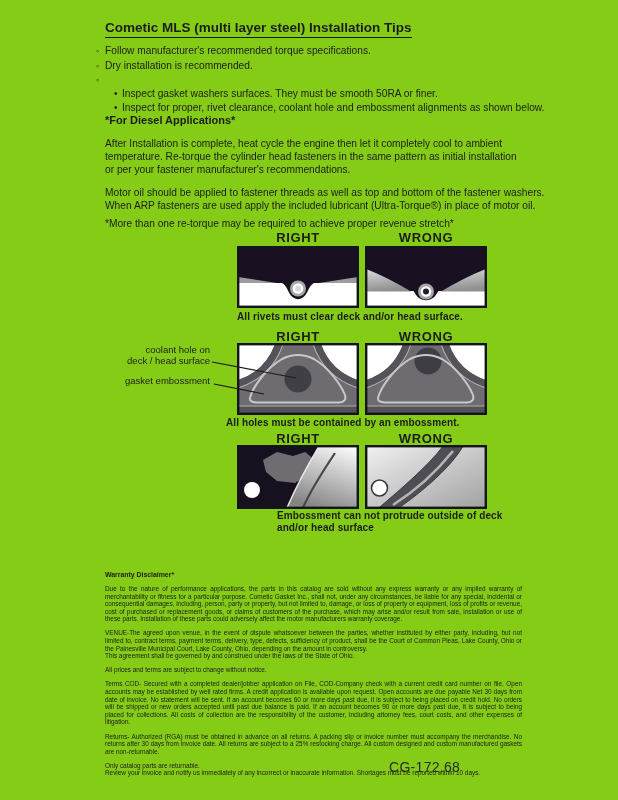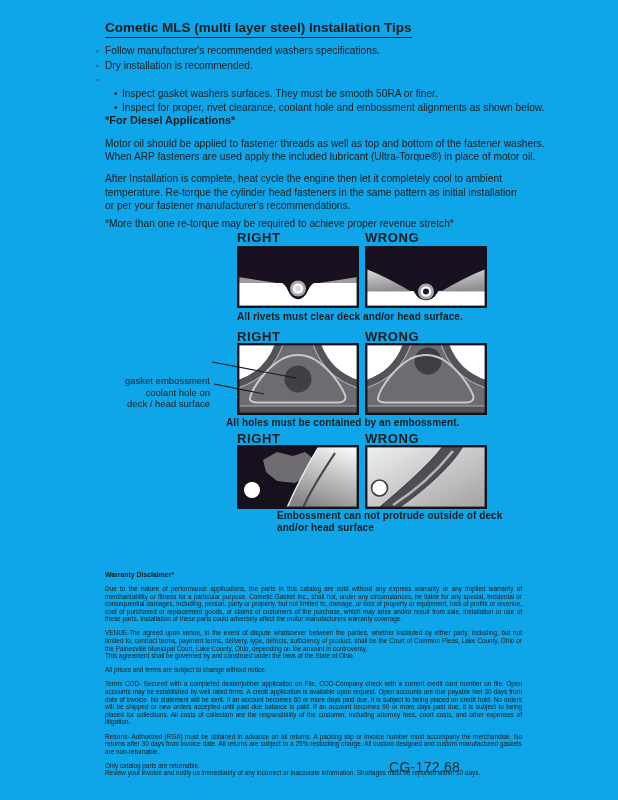--- a/index.html
+++ b/index.html
@@ -1,36 +1,36 @@
 <!DOCTYPE html>
 <html><head>
 <meta charset="utf-8">
 <style>
   html,body{margin:0;padding:0;background:#ffffff;}
   .page{
-    position:relative;width:618px;height:800px;background:#0ea5e9;overflow:hidden;
+    position:relative;width:618px;height:800px;background:#84cc16;overflow:hidden;
     font-family:"Liberation Sans","DejaVu Sans",sans-serif;color:#1c1c1c;
   }
   
   #title{position:absolute;left:105px;top:20px;margin:0;font-size:13.5px;font-weight:700;}
   #title span{display:inline-block;border-bottom:1.6px solid #161616;padding-bottom:2px;}
   
   #bullets{position:absolute;left:96px;top:44px;width:478px;font-size:10.2px;line-height:13.8px;}
   .b{display:flex;align-items:baseline;}
   .b .mk{width:9px;flex:0 0 9px;font-size:9px;}
   .b.l2{padding-left:18px;}
   .b.l2 .mk{width:8px;flex:0 0 8px;font-size:10px;}
   
   #diesel{position:absolute;left:105px;top:114px;width:445px;}
   #diesel h2{margin:0 0 11px 0;font-size:11px;font-weight:700;}
   #diesel p{margin:0 0 9px 0;font-size:10.2px;line-height:13.2px;white-space:pre-line;}
   #diesel p.note{margin-top:-4px;}
   
   #diagrams{position:absolute;left:0;top:226px;width:618px;height:334px;}
-  .dlabel{position:absolute;width:122px;text-align:left;font-size:13px;font-weight:700;letter-spacing:0.6px;}
+  .dlabel{position:absolute;width:122px;text-align:center;font-size:13px;font-weight:700;letter-spacing:0.6px;}
   .panel{position:absolute;width:122px;display:block;}
   .caption{position:absolute;font-size:10px;font-weight:700;letter-spacing:0.1px;white-space:pre-line;line-height:12px;}
   .ann{position:absolute;left:58px;width:152px;text-align:right;font-size:9.5px;line-height:10.8px;white-space:pre-line;}
   #leader-lines{position:absolute;left:0;top:0;width:618px;height:334px;pointer-events:none;}
   
   #warranty{position:absolute;left:105px;top:571px;width:417px;}
   #warranty h3{margin:0 0 7px 0;font-size:6.9px;font-weight:700;}
   #warranty p{margin:0 0 6.5px 0;font-size:6.4px;line-height:7.6px;text-align:justify;white-space:pre-line;}
   
   #partnum{position:absolute;left:389px;top:759px;font-size:14px;letter-spacing:0.3px;color:#2a2a2a;}
@@ -38,46 +38,46 @@
 </head>
 <body>
 
 <div class="page">
 
   <h1 id="title"><span>Cometic MLS (multi layer steel) Installation Tips</span></h1>
 
   <div id="bullets">
     <div class="b l1">
         <span class="mk">◦</span>
-        <span>Follow manufacturer's recommended washers specifications.</span>
+        <span>Follow manufacturer's recommended torque specifications.</span>
       </div>
     <div class="b l1">
         <span class="mk">◦</span>
         <span>Dry installation is recommended.</span>
       </div>
     <div class="b l1">
         <span class="mk">◦</span>
       </div>
     <div class="b l2">
         <span class="mk">•</span>
         <span>Inspect gasket washers surfaces.  They must be smooth 50RA or finer.</span>
       </div>
     <div class="b l2">
         <span class="mk">•</span>
         <span>Inspect for proper, rivet clearance, coolant hole and embossment alignments as shown below.</span>
       </div>
   </div>
 
   <div id="diesel">
     <h2>*For Diesel Applications*</h2>
-    <p>Motor oil should be applied to fastener threads as well as top and bottom of the fastener washers.
-When ARP fasteners are used apply the included lubricant (Ultra-Torque®) in place of motor oil.</p>
     <p>After Installation is complete, heat cycle the engine then let it completely cool to ambient
 temperature. Re-torque the cylinder head fasteners in the same pattern as initial installation
 or per your fastener manufacturer's recommendations.</p>
+    <p>Motor oil should be applied to fastener threads as well as top and bottom of the fastener washers.
+When ARP fasteners are used apply the included lubricant (Ultra-Torque®) in place of motor oil.</p>
     <p class="note">*More than one re-torque may be required to achieve proper revenue stretch*</p>
   </div>
 
   <div id="diagrams">
 
     <div class="dlabel" style="left:237px;top:4px;">RIGHT</div>
     <div class="dlabel" style="left:365px;top:4px;">WRONG</div>
 
     <svg class="panel" style="left:237px;top:20px;height:62px;" viewBox="0 0 122 62">
       <rect x="1.2" y="1.2" width="119.6" height="59.6" fill="#191022"></rect>
@@ -111,21 +111,21 @@
         <circle cx="61" cy="45.5" r="3" fill="#241a30"></circle>
       </g>
       <rect x="1.2" y="1.2" width="119.6" height="59.6" fill="none" stroke="#14141c" stroke-width="2.4"></rect>
     </svg>
 
     <div class="caption" style="left:237px;top:85px;">All rivets must clear deck and/or head surface.</div>
 
     <div class="dlabel" style="left:237px;top:103px;">RIGHT</div>
     <div class="dlabel" style="left:365px;top:103px;">WRONG</div>
 
-    <div class="ann" style="top:119px;margin-top:43px;">coolant hole on
+    <div class="ann" style="top:119px;">coolant hole on
 deck / head surface</div>
     <div class="ann" style="top:150px;">gasket embossment</div>
 
     <svg class="panel" style="left:237px;top:117px;height:72px;" viewBox="0 0 122 72">
       <rect x="1.2" y="1.2" width="119.6" height="69.6" fill="#6e6c71"></rect>
       <path d="M1.2,1.2 L38,1.2 Q28,28 1.2,37 Z" fill="#ffffff"></path>
       <path d="M38,1.2 Q28,28 1.2,37 L1.2,45 Q35,34 46,1.2 Z" fill="#555359"></path>
       <path d="M46,1.2 Q35,34 1.2,45" fill="none" stroke="#b4b4b4" stroke-width="1.1"></path>
       <path d="M120.8,1.2 L84,1.2 Q94,28 120.8,37 Z" fill="#ffffff"></path>
       <path d="M84,1.2 Q94,28 120.8,37 L120.8,45 Q87,34 76,1.2 Z" fill="#555359"></path>

